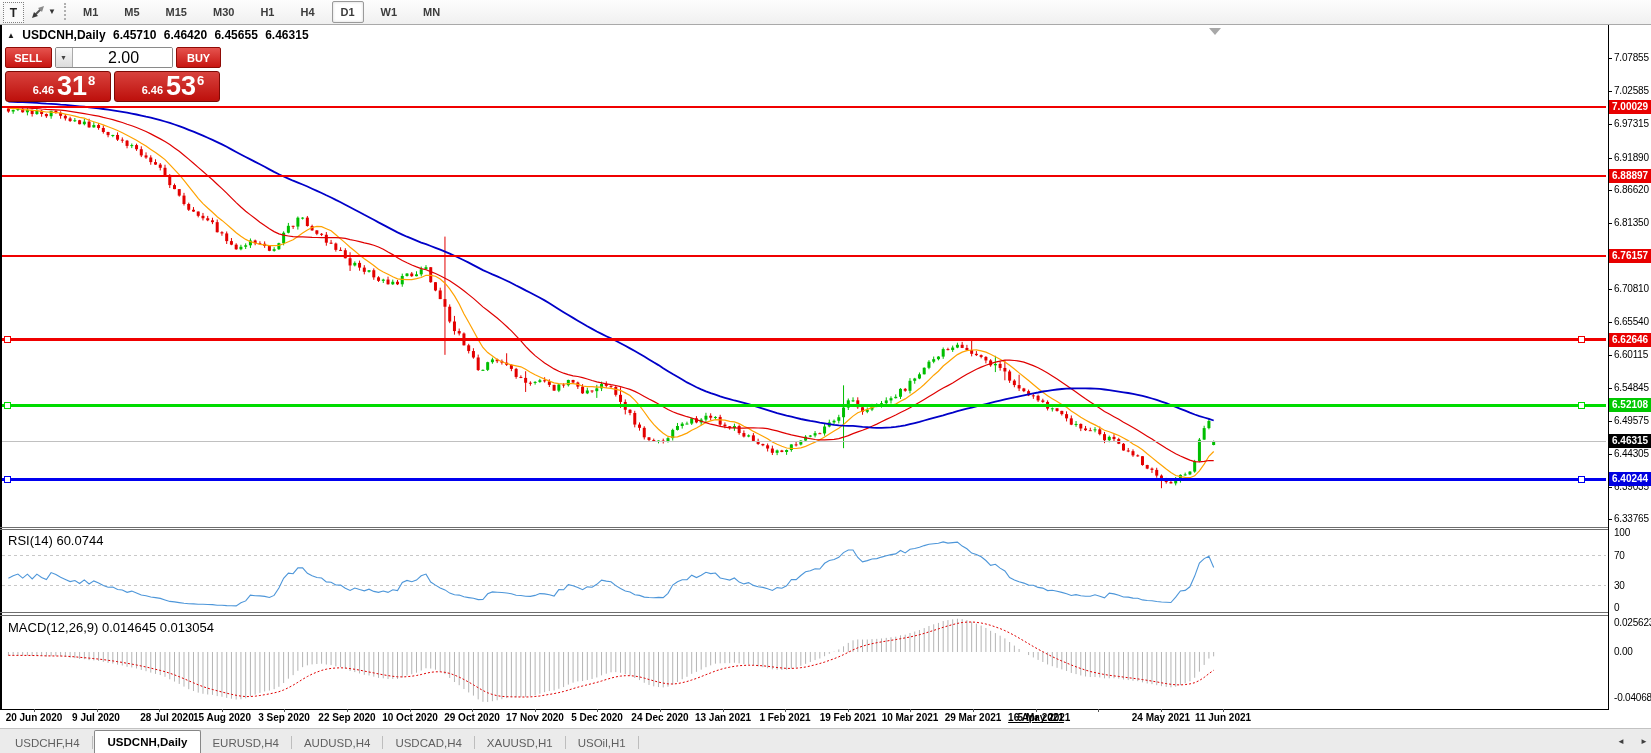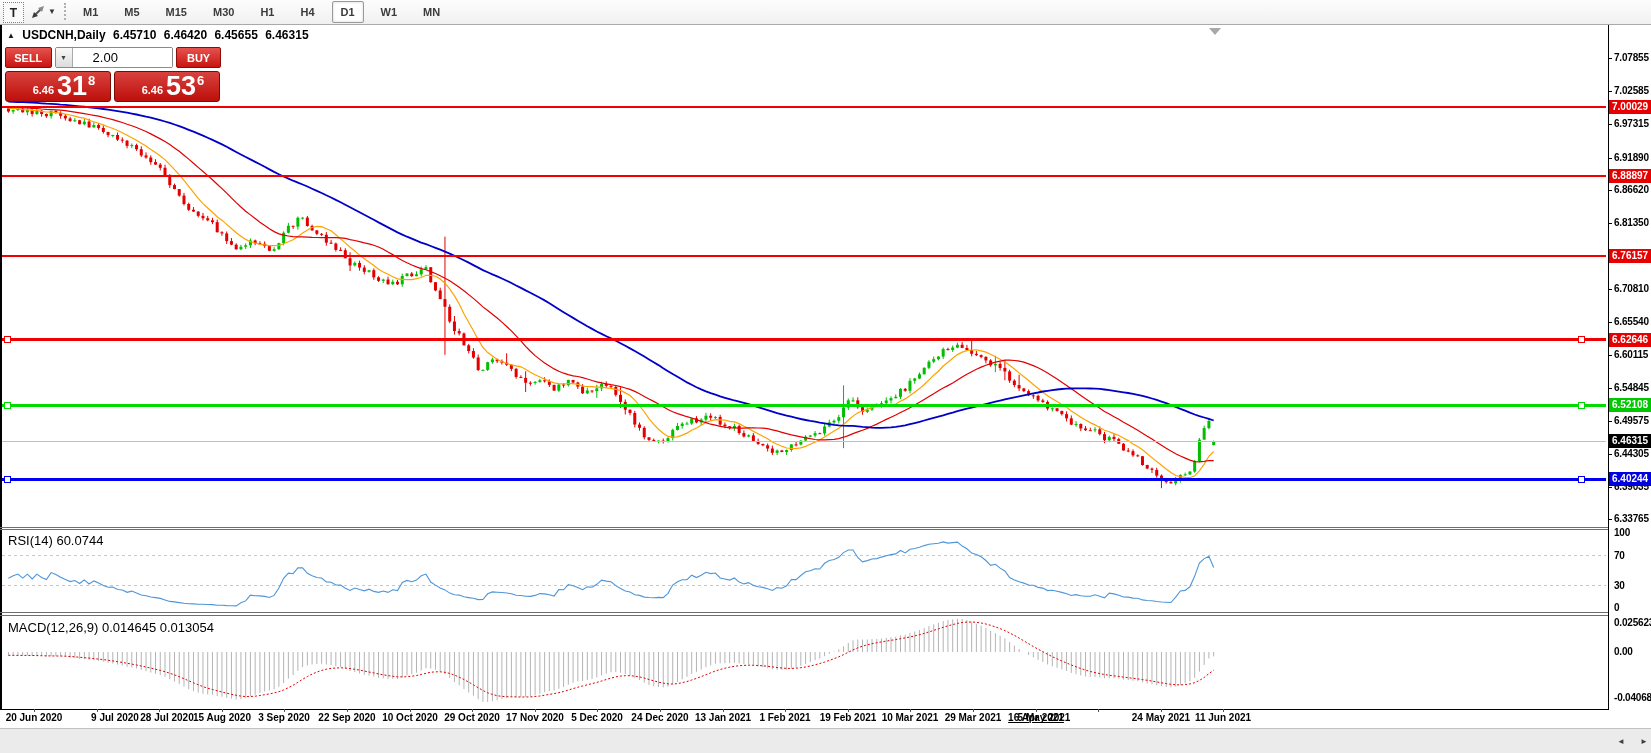--- a/index.html
+++ b/index.html
@@ -30,31 +30,31 @@
   .tp-row1{display:flex;gap:3px;height:21px}
   .red-btn{background:linear-gradient(#e5534e,#c81511);border:1px solid #8f0b06;border-radius:2px;
            color:#fff;font-size:11px;font-weight:bold;display:flex;align-items:center;justify-content:center}
   .red-btn.sell{width:52px}
   .red-btn.buy{width:50px}
   .vol-group{display:flex;border:1px solid #8a8a8a;border-radius:2px;overflow:hidden;height:19px}
   .spin-btn{width:17px;background:linear-gradient(#f8f8f8,#dcdcdc);display:flex;align-items:center;
             justify-content:center;font-size:7px;color:#444;border:0}
   .spin-btn:first-child{border-right:1px solid #aaa}
   .spin-btn:last-child{border-left:1px solid #aaa}
-  .vol-input{width:62px;border:0;outline:none;text-align:left;font-size:13px;
+  .vol-input{width:62px;border:0;outline:none;text-align:center;font-size:16px;
              font-family:"Liberation Sans",sans-serif;padding:0 20px}
   .tp-row2{display:flex;gap:3px;margin-top:3px}
   .price-box{width:106px;height:31px;background:linear-gradient(#d8423d,#bd0f0b);border:1px solid #7d0a05;
              border-radius:3px;color:#fff;display:flex;align-items:flex-end;justify-content:center;
              padding-bottom:1px;box-sizing:border-box}
   .pb-small{font-size:11px;font-weight:bold;margin:0 3px 4px 12px}
   .pb-big{font-size:27px;font-weight:bold;line-height:27px}
   .pb-sup{font-size:13px;font-weight:bold;margin:2px 0 12px 1px}
   
-  .ptick{position:absolute;left:1614px;font-size:10px;font-weight:bold;line-height:12px;
+  .ptick{position:absolute;left:1614px;font-size:10px;font-weight:normal;line-height:12px;
          letter-spacing:-0.2px;white-space:nowrap;z-index:10}
   .tmark{position:absolute;left:1608px;width:4px;height:1px;background:#000;z-index:10}
   .pbadge{position:absolute;left:1609px;width:42px;height:14px;font-size:10px;font-weight:bold;
           color:#fff;line-height:14px;padding-left:3px;z-index:11;white-space:nowrap}
   .hline{position:absolute;left:2px;width:1604px;z-index:5}
   .handle{position:absolute;width:5px;height:5px;background:#fff;z-index:6}
   .indlabel{position:absolute;left:8px;font-size:13px;z-index:10;white-space:nowrap}
   .dlabel{position:absolute;top:712px;font-size:10px;font-weight:bold;transform:translateX(-50%);
           white-space:nowrap;z-index:10}
   .dtick{position:absolute;top:709px;width:1px;height:3px;background:#555;z-index:10}
@@ -131,20 +131,35 @@
       </div>
     </div>
   </div>
 
   <div id="shift-marker"></div>
 
   <div class="indlabel" style="top:533px">RSI(14) 60.0744</div>
   <div class="indlabel" style="top:620px">MACD(12,26,9) 0.014645 0.013054</div>
 
   <div id="tabbar">
+    <div id="tabs">
+        <div class="tab">USDCHF,H4</div>
+        <div class="tabdiv"></div>
+        <div class="tab active">USDCNH,Daily</div>
+        <div class="tab">EURUSD,H4</div>
+        <div class="tabdiv"></div>
+        <div class="tab">AUDUSD,H4</div>
+        <div class="tabdiv"></div>
+        <div class="tab">USDCAD,H4</div>
+        <div class="tabdiv"></div>
+        <div class="tab">XAUUSD,H1</div>
+        <div class="tabdiv"></div>
+        <div class="tab">USOil,H1</div>
+        <div class="tabdiv"></div>
+      </div>
     <div class="tscroll" style="left:1617px">◄</div>
     <div class="tscroll" style="left:1640px">►</div>
   </div>
 
 <div class="frame" style="left: 0px; top: 25px; width: 2px; height: 685px;"></div>
     <div class="frame" style="left: 1608px; top: 25px; width: 1px; height: 685px;"></div>
     <div class="frame" style="left: 0px; top: 709px; width: 1609px; height: 1px;"></div>
     <div class="sep" style="top: 527px;"></div>
     <div class="sep" style="top: 529px;"></div>
     <div class="sep" style="top: 612px;"></div>
@@ -199,21 +214,21 @@
     <div class="handle" style="left: 1578px; top: 476px; border: 1px solid rgb(0, 0, 240);"></div>
     <div class="ptick" style="top: 527px;">100</div>
     <div class="ptick" style="top: 550px;">70</div>
     <div class="ptick" style="top: 580px;">30</div>
     <div class="ptick" style="top: 602px;">0</div>
     <div class="ptick" style="top: 617px;">0.025623</div>
     <div class="ptick" style="top: 646px;">0.00</div>
     <div class="ptick" style="top: 692px;">-0.040687</div>
     <div class="dlabel" style="left: 34px;">20 Jun 2020</div>
     <div class="dtick" style="left: 34px;"></div>
-    <div class="dlabel" style="left: 115px; text-align: right;">9 Jul 2020</div>
+    <div class="dlabel" style="left: 96px; text-align: right;">9 Jul 2020</div>
     <div class="dtick" style="left: 97px;"></div>
     <div class="dlabel" style="left: 159px; margin-left: 8px;">28 Jul 2020</div>
     <div class="dtick" style="left: 159px;"></div>
     <div class="dlabel" style="left: 222px;">15 Aug 2020</div>
     <div class="dtick" style="left: 222px;"></div>
     <div class="dlabel" style="left: 284px;">3 Sep 2020</div>
     <div class="dtick" style="left: 284px;"></div>
     <div class="dlabel" style="left: 347px;">22 Sep 2020</div>
     <div class="dtick" style="left: 347px;"></div>
     <div class="dlabel" style="left: 410px;">10 Oct 2020</div>

